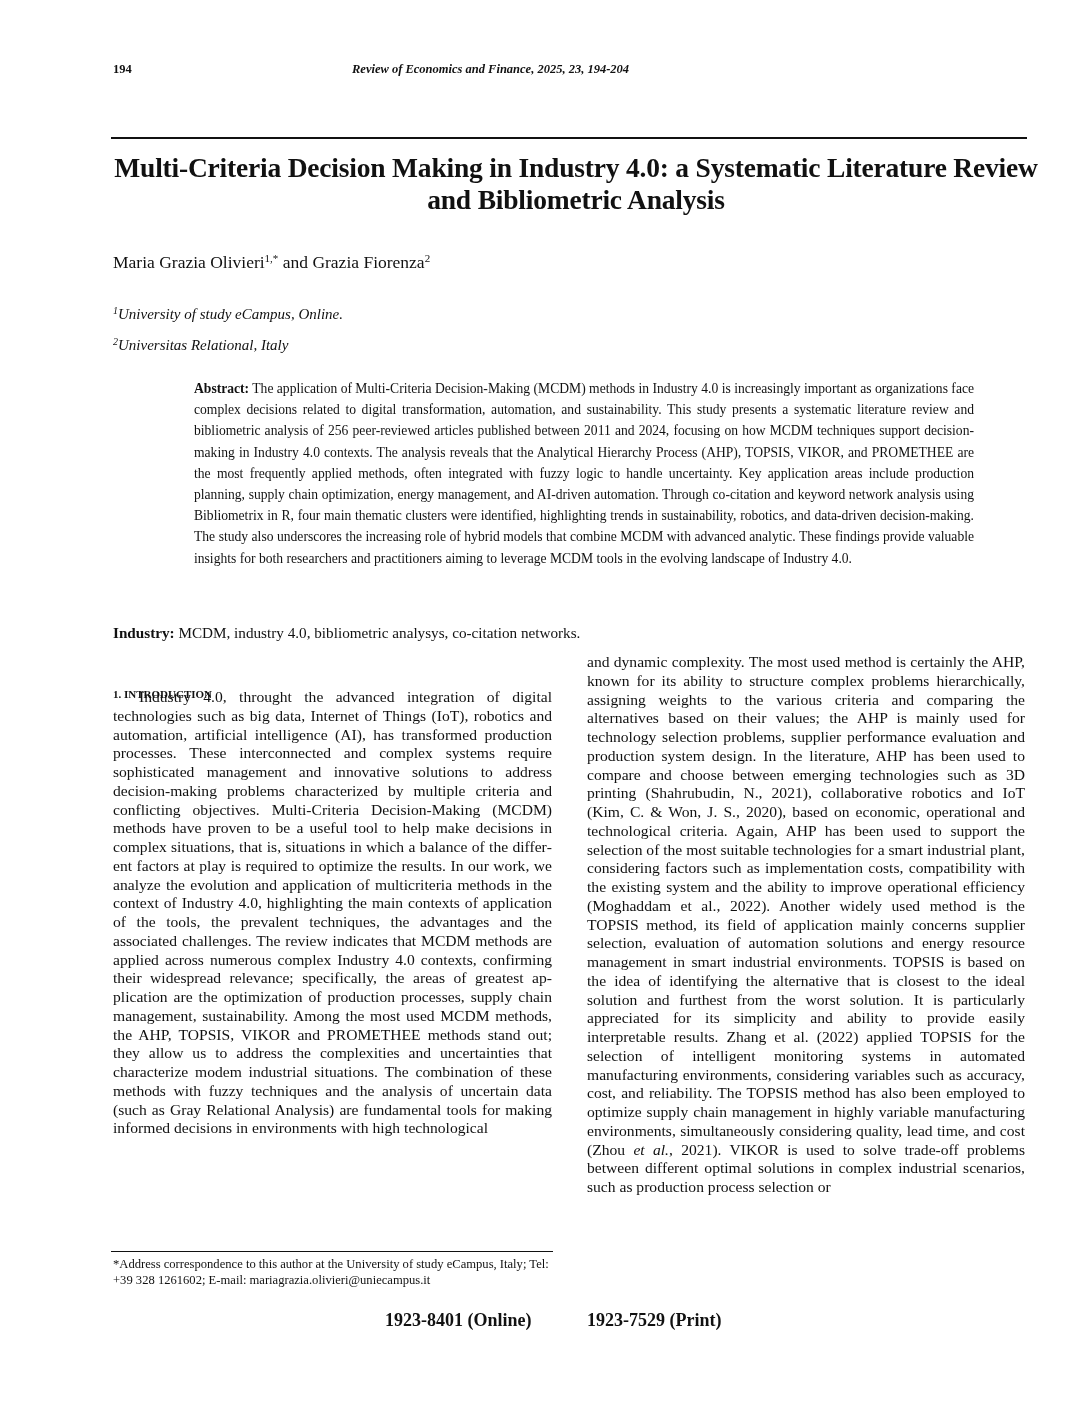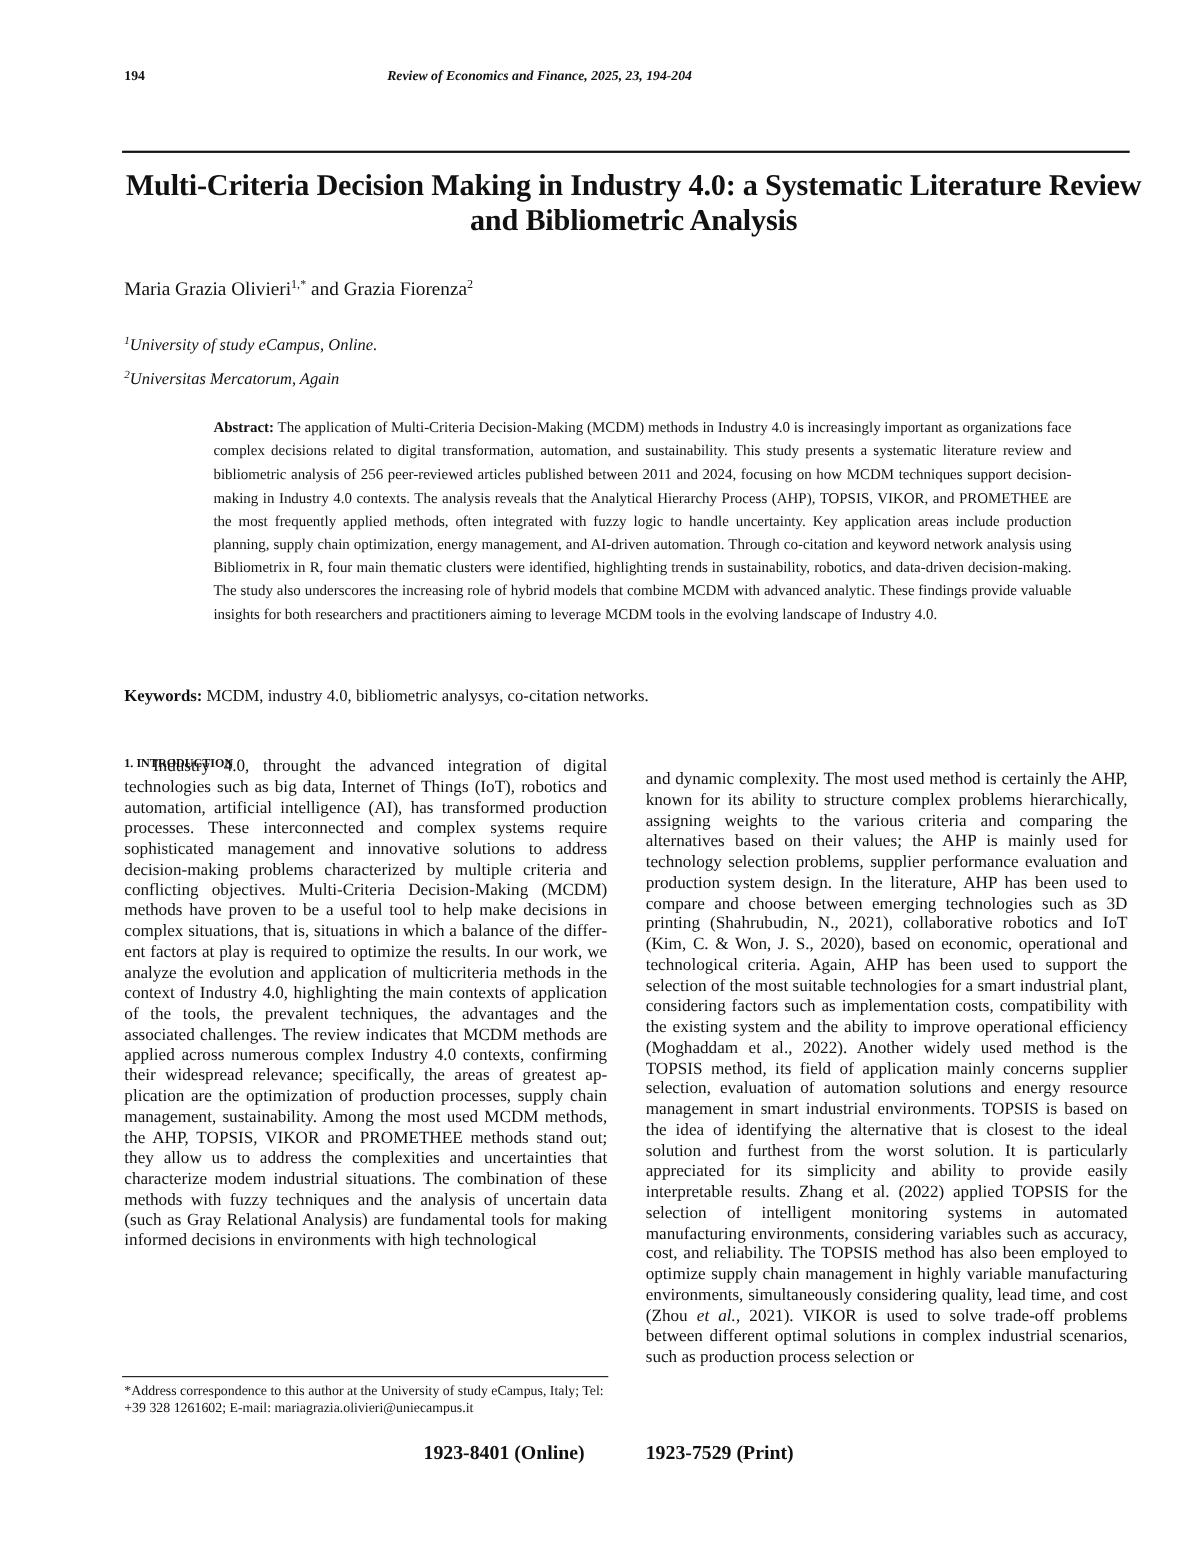--- a/index.html
+++ b/index.html
@@ -27,21 +27,21 @@
     font-size: 13.6px; line-height: 21.2px; text-align: justify;
   }
   .abstract .lbl { font-weight: bold; }
   .keywords { left: 113px; top: 624px; font-size: 15.2px; }
   .keywords .lbl { font-weight: bold; }
   .section-head { left: 113px; top: 688px; font-size: 11px; font-weight: bold; text-align: center; }
   .col {
     font-size: 15.6px; line-height: 18.75px; text-align: justify; hyphens: manual;
   }
   .col-left { left: 113px; top: 688px; width: 439px; text-indent: 26px; }
-  .col-right { left: 587px; top: 653px; width: 438px; margin-top: 47px; }
+  .col-right { left: 587px; top: 653px; width: 438px; }
   .col-right em { font-style: italic; }
   .foot-rule { left: 111px; top: 1251px; width: 442px; height: 0; border-top: 1px solid #111; }
   .footnote { left: 113px; top: 1256px; width: 445px; font-size: 12.6px; line-height: 16px; }
   .issn { top: 1310px; font-size: 18px; font-weight: bold; }
   .issn-online { left: 385px; }
   .issn-print { left: 587px; }
 </style>
 </head>
 <body>
 
@@ -52,29 +52,29 @@
 <h1 class="abs title" style="margin:0">Multi-Criteria Decision Making in Industry 4.0: a Systematic Literature Review and Bibliometric Analysis</h1>
 
 <div class="abs authors">
   <span>Maria Grazia Olivieri</span><sup>1,*</sup><span style="white-space:pre"> and </span><span>Grazia Fiorenza</span><sup>2</sup>
 </div>
 
 <div class="abs aff aff1">
   <sup>1</sup><span>University of study eCampus, Online.</span>
 </div>
 <div class="abs aff aff2">
-  <sup>2</sup><span>Universitas Mercatorum, Again</span>
+  <sup>2</sup><span>Universitas Relational, Italy</span>
 </div>
 
 <div class="abs abstract">
   <span class="lbl">Abstract:</span><span> The application of Multi-Criteria Decision-Making (MCDM) methods in Industry 4.0 is increasingly important as organizations face complex decisions related to digital transformation, automation, and sustainability. This study presents a systematic literature review and bibliometric analysis of 256 peer-reviewed articles published between 2011 and 2024, focusing on how MCDM techniques support decision-making in Industry 4.0 contexts. The analysis reveals that the Analytical Hierarchy Process (AHP), TOPSIS, VIKOR, and PROMETHEE are the most frequently applied methods, often integrated with fuzzy logic to handle uncertainty. Key application areas include production planning, supply chain optimization, energy management, and AI-driven automation. Through co-citation and keyword network analysis using Bibliometrix in R, four main thematic clusters were identified, highlighting trends in sustainability, robotics, and data-driven decision-making. The study also underscores the increasing role of hybrid models that combine MCDM with advanced analytic. These findings provide valuable insights for both researchers and practitioners aiming to leverage MCDM tools in the evolving landscape of Industry 4.0.</span>
 </div>
 
 <div class="abs keywords">
-  <span class="lbl">Keywords:</span><span> MCDM, industry 4.0, bibliometric analysys, co-citation networks.</span>
+  <span class="lbl">Industry:</span><span> MCDM, industry 4.0, bibliometric analysys, co-citation networks.</span>
 </div>
 
 <h2 class="abs section-head" style="margin:0">1. INTRODUCTION</h2>
 
 <div class="abs col col-left">Industry 4.0, throught the advanced integration of digital technologies such as big data, Internet of Things (IoT), ro­botics and automation, artificial intelligence (AI), has trans­formed production processes. These interconnected and complex systems require sophisticated management and in­novative solutions to address decision-making problems characterized by multiple criteria and conflicting objectives. Multi-Criteria Decision-Making (MCDM) methods have proven to be a useful tool to help make decisions in complex situations, that is, situations in which a balance of the differ­ent factors at play is required to optimize the results. In our work, we analyze the evolution and application of multi­criteria methods in the context of Industry 4.0, highlighting the main contexts of application of the tools, the prevalent techniques, the advantages and the associated challenges. The review indicates that MCDM methods are applied across numerous complex Industry 4.0 contexts, confirming their widespread relevance; specifically, the areas of greatest ap­plication are the optimization of production processes, sup­ply chain management, sustainability. Among the most used MCDM methods, the AHP, TOPSIS, VIKOR and PROME­THEE methods stand out; they allow us to address the com­plexities and uncertainties that characterize modem industri­al situations. The combination of these methods with fuzzy techniques and the analysis of uncertain data (such as Gray Relational Analysis) are fundamental tools for making in­formed decisions in environments with high technological</div>
 
 <div class="abs col col-right"><span>and dynamic complexity. The most used method is certainly the AHP, known for its ability to structure complex problems hierarchically, assigning weights to the various criteria and comparing the alternatives based on their values; the AHP is mainly used for technology selection problems, supplier per­formance evaluation and production system design. In the literature, AHP has been used to compare and choose be­tween emerging technologies such as 3D printing (Shahrubudin, N., 2021), collaborative robotics and IoT (Kim, C. &amp; Won, J. S., 2020), based on economic, opera­tional and technological criteria. Again, AHP has been used to support the selection of the most suitable technologies for a smart industrial plant, considering factors such as imple­mentation costs, compatibility with the existing system and the ability to improve operational efficiency (Moghaddam et al., 2022). Another widely used method is the TOPSIS method, its field of application mainly concerns supplier selection, evaluation of automation solutions and energy resource management in smart industrial environments. TOPSIS is based on the idea of identifying the alternative that is closest to the ideal solution and furthest from the worst solution. It is particularly appreciated for its simplicity and ability to provide easily interpretable results. Zhang et al. (2022) applied TOPSIS for the selection of intelligent moni­toring systems in automated manufacturing environments, considering variables such as accuracy, cost, and reliability. The TOPSIS method has also been employed to optimize supply chain management in highly variable manufacturing environments, simultaneously considering quality, lead time, and cost (Zhou </span><em>et al.</em><span>, 2021). VIKOR is used to solve trade-off problems between different optimal solutions in complex industrial scenarios, such as production process selection or</span></div>
 
 <div class="abs foot-rule"></div>
 <div class="abs footnote">*Address correspondence to this author at the University of study eCampus, Italy; Tel: +39 328 1261602; E-mail: mariagrazia.olivieri@uniecampus.it</div>

